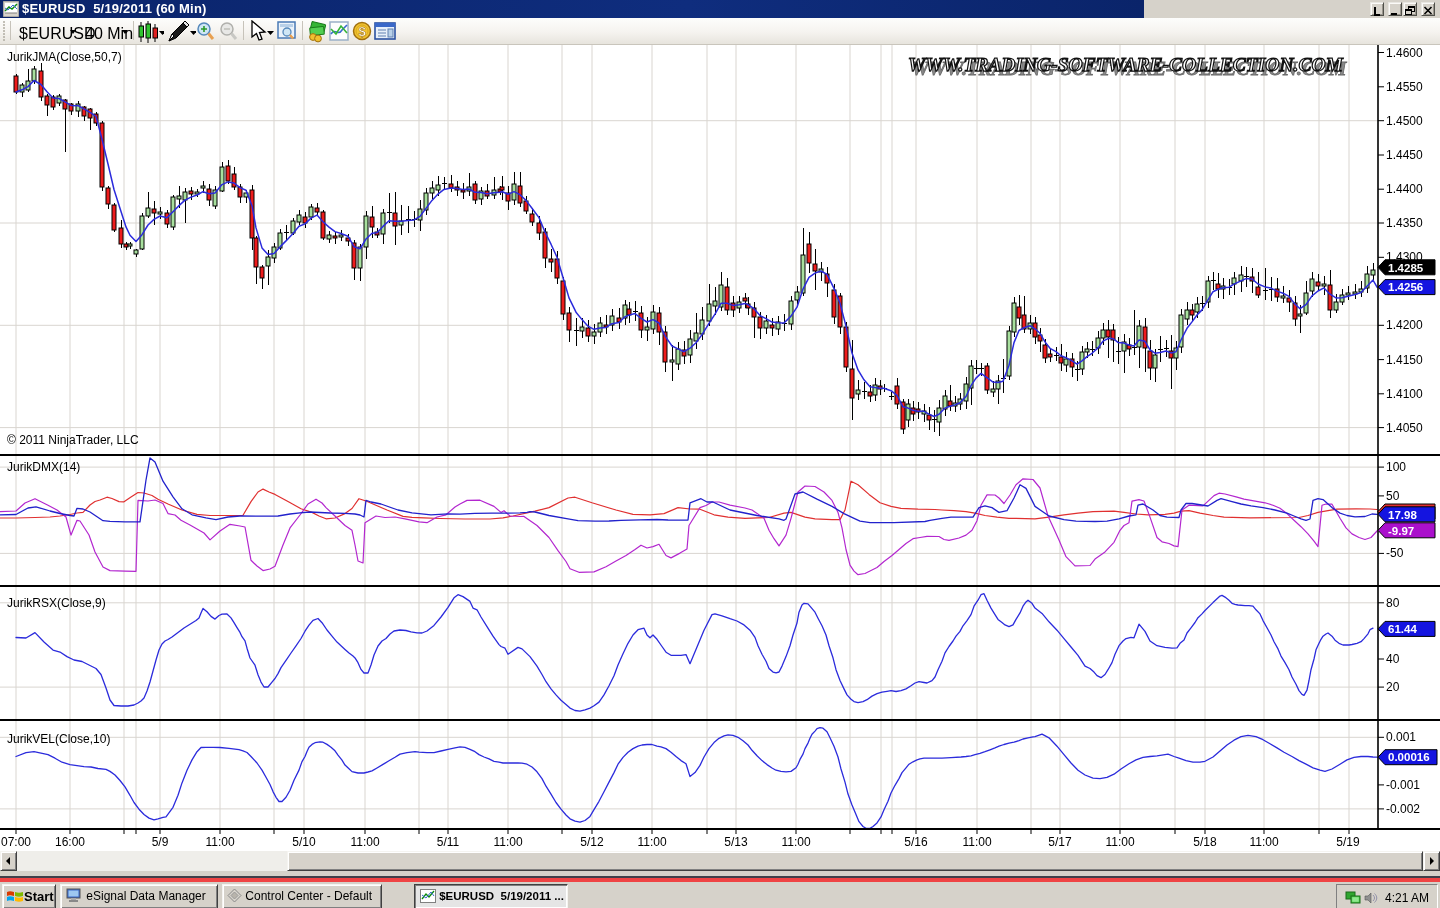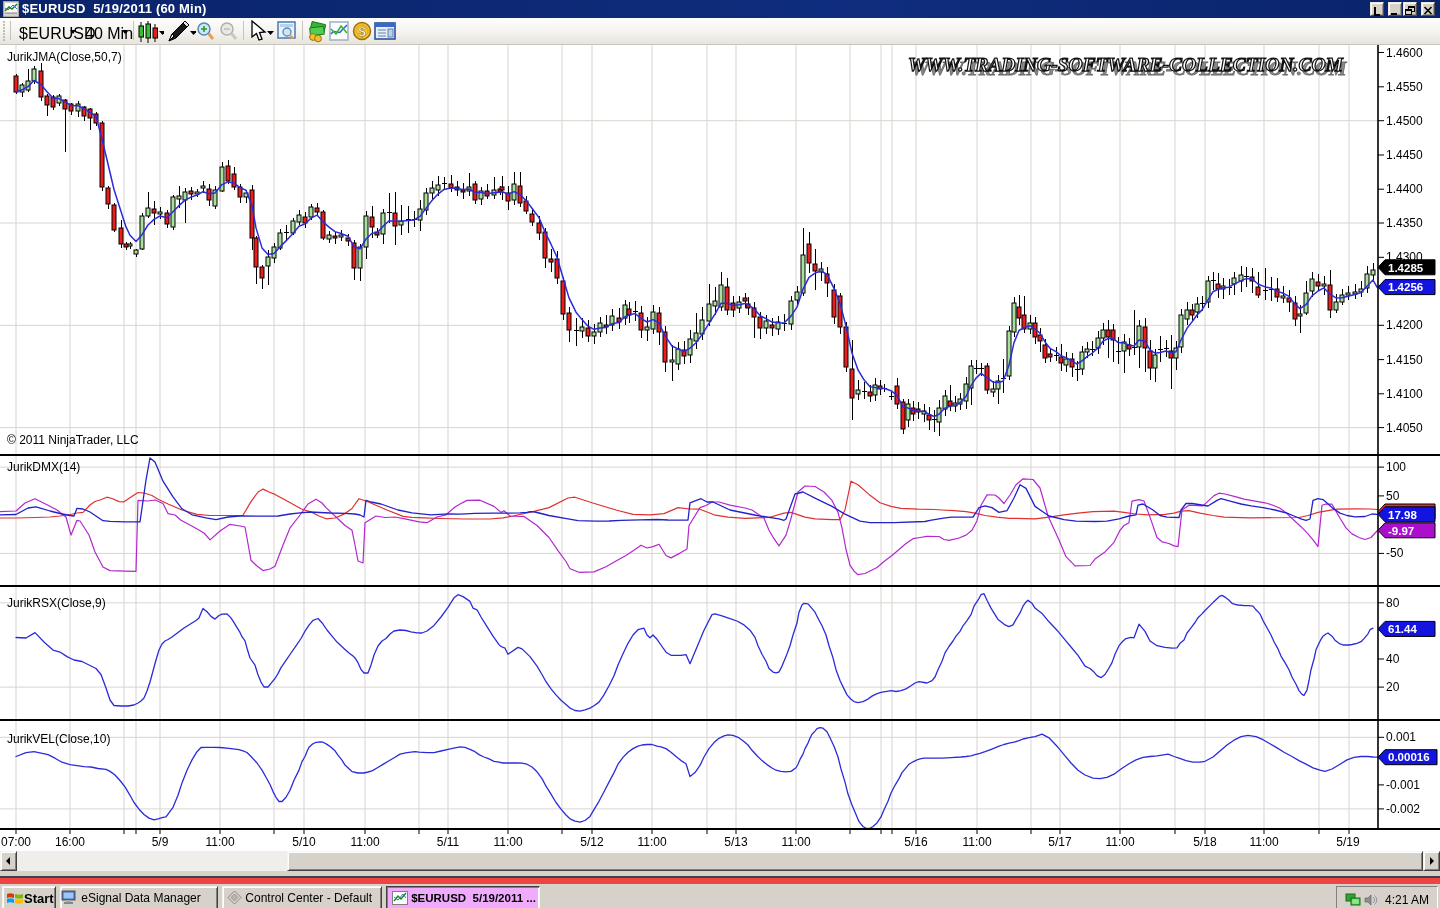--- a/index.html
+++ b/index.html
@@ -1,28 +1,28 @@
 <!DOCTYPE html>
 <html><head><meta charset="utf-8"><style>
 *{margin:0;padding:0;box-sizing:border-box;}
 body{width:1440px;height:908px;overflow:hidden;font-family:"Liberation Sans",sans-serif;background:#d6d2ca;position:relative;}
-.titlebar{position:absolute;left:0;top:0;width:1440px;height:18px;background:linear-gradient(90deg,#0a246a,#0f2d7e 60%,#0a246a);color:#fff;}
+.titlebar{position:absolute;left:0;top:0;width:1144px;height:18px;background:linear-gradient(90deg,#0a246a,#0f2d7e 60%,#0a246a);color:#fff;}
 .titletext{position:absolute;left:22px;top:1px;font-size:13px;font-weight:bold;letter-spacing:0.2px;}
 .tbtn{position:absolute;top:2px;width:14px;height:14px;background:#d6d2ca;border:1px solid;border-color:#e9e7e2 #50504a #50504a #e9e7e2;box-shadow:inset 1px 1px 0 #fbfaf8, inset -1px -1px 0 #9a968e;}
 .toolbar{position:absolute;left:0;top:18px;width:1440px;height:27px;background:linear-gradient(180deg,#fdfdfc 0%,#f5f3ef 55%,#e7e4dd 100%);border-bottom:1px solid #c9c5bc;}
 .tsep{position:absolute;top:3px;width:1px;height:19px;background:#c7c3ba;}
 .tlabel{position:absolute;top:7px;font-size:16px;color:#000;}
 .arrow{position:absolute;top:12px;width:0;height:0;border-left:3.5px solid transparent;border-right:3.5px solid transparent;border-top:4px solid #000;}
 .sb{position:absolute;left:0;top:851px;width:1440px;height:20px;background:#efeeea;}
 .sbtn{position:absolute;top:0;width:17px;height:20px;background:#d6d2ca;border:1px solid;border-color:#f5f4f0 #404040 #404040 #f5f4f0;box-shadow:inset 1px 1px 0 #ffffff, inset -1px -1px 0 #808080;text-align:center;line-height:18px;font-size:9px;color:#000;}
 .thumb{position:absolute;left:287px;top:0;width:1136px;height:20px;background:#d6d2ca;border:1px solid;border-color:#f5f4f0 #404040 #404040 #f5f4f0;box-shadow:inset 1px 1px 0 #ffffff, inset -1px -1px 0 #808080;}
 .graybar{position:absolute;left:0;top:871px;width:1440px;height:7px;background:#d6d2ca;border-bottom:2px solid #40404a;}
-.taskbar{position:absolute;left:0;top:878px;width:1440px;height:30px;background:#d6d2ca;border-top:6px solid #ef4444;}
+.taskbar{position:absolute;left:0;top:878px;width:1440px;height:30px;background:#d6d2ca;border-top:4px solid #ef4444;}
 .task{position:absolute;top:2px;height:25px;background:#d6d2ca;border:1px solid;border-color:#f5f4f0 #404040 #404040 #f5f4f0;box-shadow:inset 1px 1px 0 #ffffff, inset -1px -1px 0 #808080;font-size:12px;color:#000;line-height:23px;white-space:nowrap;overflow:hidden;}
-.task.active{background:#f0abfc;border-color:#404040 #f5f4f0 #f5f4f0 #404040;box-shadow:inset 1px 1px 0 #808080, inset -1px -1px 0 #ffffff;}
+.task.active{background:#e5e5e5;border-color:#404040 #f5f4f0 #f5f4f0 #404040;box-shadow:inset 1px 1px 0 #808080, inset -1px -1px 0 #ffffff;margin-left:28px;}
 .tray{position:absolute;right:2px;top:2px;width:102px;height:26px;border:1px solid;border-color:#808080 #ffffff #ffffff #808080;font-size:12px;color:#000;}
 svg text{white-space:pre;}
 </style></head>
 <body>
 <div class="titlebar">
   <svg width="16" height="16" style="position:absolute;left:3px;top:1px" viewBox="0 0 16 16">
       <rect x="0" y="0" width="16" height="16" fill="#d6d2ca" stroke="#808080" stroke-width="1"></rect>
       <rect x="2" y="2" width="12" height="10" fill="#ffffff"></rect>
       <path d="M2 10 L6 6 L9 8 L14 3" stroke="#0a8a0a" stroke-width="1.4" fill="none"></path>
       <path d="M2 7 L5 9 L10 4 L14 8" stroke="#3a6ad0" stroke-width="1" fill="none"></path>
@@ -790,21 +790,21 @@
 </div>
 <div class="graybar"></div>
 <div class="taskbar">
   <div class="task" style="left:2px;width:54px;font-weight:bold;font-size:13px;">
     <svg width="18" height="16" style="vertical-align:-3px;margin-left:3px" viewBox="0 0 18 16">
       <path d="M1 4 C3 3 5 3 8 4 L8 8 C5 7 3 7 1 8 Z" fill="#d83b01"></path>
       <path d="M9 4 C12 5 14 5 17 4 L17 8 C14 9 12 9 9 8 Z" fill="#7fba00"></path>
       <path d="M1 9 C3 8 5 8 8 9 L8 13 C5 12 3 12 1 13 Z" fill="#00a4ef"></path>
       <path d="M9 9 C12 10 14 10 17 9 L17 13 C14 14 12 14 9 13 Z" fill="#ffb900"></path>
     </svg>Start</div>
-  <div class="task" style="left:60px;width:158px;">
+  <div class="task" style="left:60px;width:158px;padding-left:5px;">
     <svg width="17" height="15" style="vertical-align:-3px" viewBox="0 0 17 15">
         <rect x="1" y="1" width="13" height="9" fill="#3a68c8" stroke="#555"></rect>
         <rect x="2.5" y="2.5" width="10" height="6" fill="#9ec8f0"></rect>
         <rect x="5" y="10" width="5" height="2" fill="#aaa"></rect>
         <rect x="3" y="12" width="9" height="2" fill="#888"></rect>
       </svg>
     eSignal Data Manager</div>
   <div class="task" style="left:222px;width:160px;padding-left:4px;">
     <svg width="15" height="15" style="vertical-align:-3px" viewBox="0 0 15 15">
         <path d="M7.5 1 L14 7.5 L7.5 14 L1 7.5 Z" fill="#d8d4cc" stroke="#888"></path>

